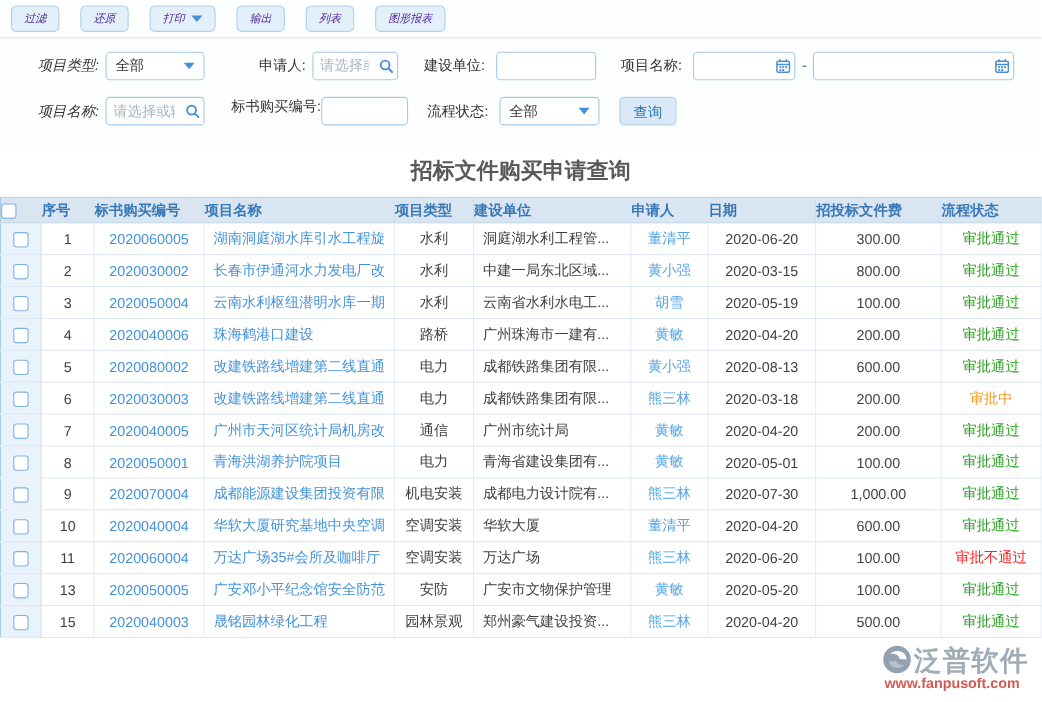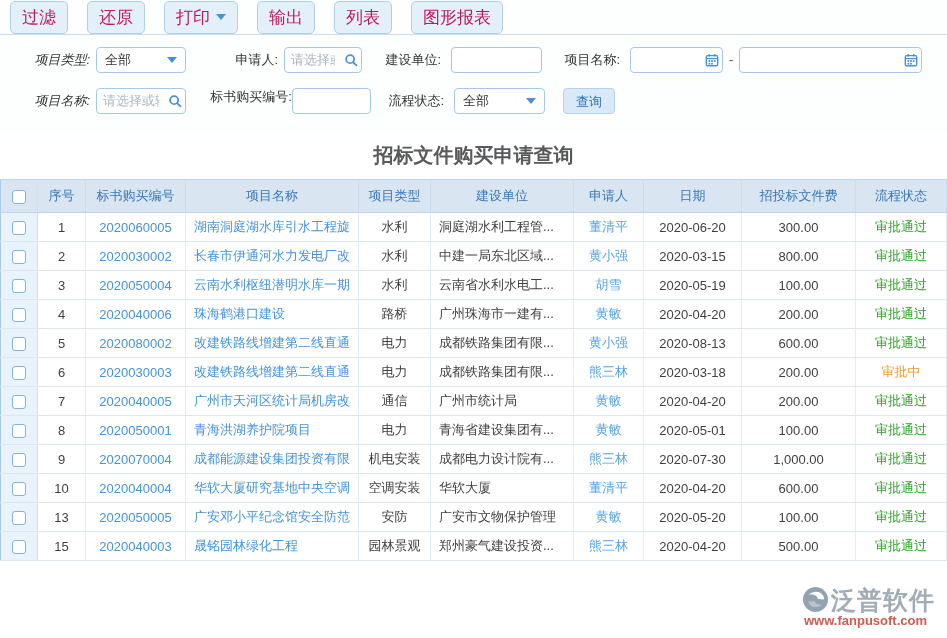--- a/index.html
+++ b/index.html
@@ -8,23 +8,24 @@
     font-family: "Liberation Sans", "DejaVu Sans", sans-serif;
     font-size: 13px; color: #3f3f3f; background: #fff; position: relative;
   }
   
   .toolbar {
     height: 35px; display: flex; align-items: center; gap: 19px;
     padding: 0 10px; border-bottom: 1px solid #ccdcea; background: #fdfefe;
   }
   .tbtn {
     background: #e3eff9; border: 1px solid #b0d0ea; border-radius: 5px;
-    color: #be185d; font-size: 17px; padding: 4px 11px; cursor: pointer;
+    color: #4c1d95; font-size: 10px; padding: 4px 11px; cursor: pointer;
     display: inline-flex; align-items: center; gap: 6px;
     font-family: inherit;
+    font-style: italic;
   }
   .caret {
     width: 0; height: 0; border-left: 5px solid transparent;
     border-right: 5px solid transparent; border-top: 6px solid #4a90d9;
     display: inline-block;
   }
   
   .filters { padding: 12px 10px 4px; background: #fdfefe; }
   .frow { display: flex; align-items: flex-start; margin-bottom: 15px; }
   .flabel { line-height: 26px; color: #333; text-align: right; flex: none; }
@@ -51,23 +52,23 @@
     font-family: inherit; flex: none;
   }
   
   .page-title {
     text-align: center; font-size: 20px; font-weight: bold; color: #58595b;
     padding: 9px 0 10px; background: #fff;
   }
   
   table { width: 947px; border-collapse: collapse; table-layout: fixed; border-left: 1px solid #a9cbe8; }
   thead td {
-    background: #d9e6f2; color: #3878b8; text-align: center; height: 33px;
+    background: #d9e6f2; color: #3878b8; text-align: left; height: 23px;
     border-top: 1px solid #bcd4e8; border-bottom: 1px solid #bcd4e8;
-    border-right: 1px solid #c9dbec; font-weight: normal; white-space: nowrap; overflow: hidden;
+    border-right: 1px solid #c9dbec; font-weight: bold; white-space: nowrap; overflow: hidden;
   }
   tbody td {
     height: 29px; border-bottom: 1px solid #dbe7f2; border-right: 1px solid #e4edf5;
     white-space: nowrap; overflow: hidden; text-align: center; color: #3f3f3f; background: #fff;
     padding: 0 4px;
   }
   td.cb { background: #e9f3fc; border-right: 1px solid #cfe2f2; }
   thead td.cb { background: #d9e6f2; }
   td.al { text-align: left; padding-left: 8px; }
   a.lnk { color: #4493db; text-decoration: none; cursor: pointer; }
@@ -338,20 +339,32 @@
         <td class="al"><a class="lnk">华软大厦研究基地中央空调</a></td>
         <td>空调安装</td>
         <td class="al">华软大厦</td>
         <td><a class="lnk lite">董清平</a></td>
         <td>2020-04-20</td>
         <td>600.00</td>
         <td class="st-pass">审批通过</td>
       </tr>
       <tr>
         <td class="cb"><span class="checkbox"></span></td>
+        <td>11</td>
+        <td><a class="lnk">2020060004</a></td>
+        <td class="al"><a class="lnk">万达广场35#会所及咖啡厅</a></td>
+        <td>空调安装</td>
+        <td class="al">万达广场</td>
+        <td><a class="lnk lite">熊三林</a></td>
+        <td>2020-06-20</td>
+        <td>100.00</td>
+        <td class="st-fail">审批不通过</td>
+      </tr>
+      <tr>
+        <td class="cb"><span class="checkbox"></span></td>
         <td>13</td>
         <td><a class="lnk">2020050005</a></td>
         <td class="al"><a class="lnk">广安邓小平纪念馆安全防范</a></td>
         <td>安防</td>
         <td class="al">广安市文物保护管理</td>
         <td><a class="lnk lite">黄敏</a></td>
         <td>2020-05-20</td>
         <td>100.00</td>
         <td class="st-pass">审批通过</td>
       </tr>

